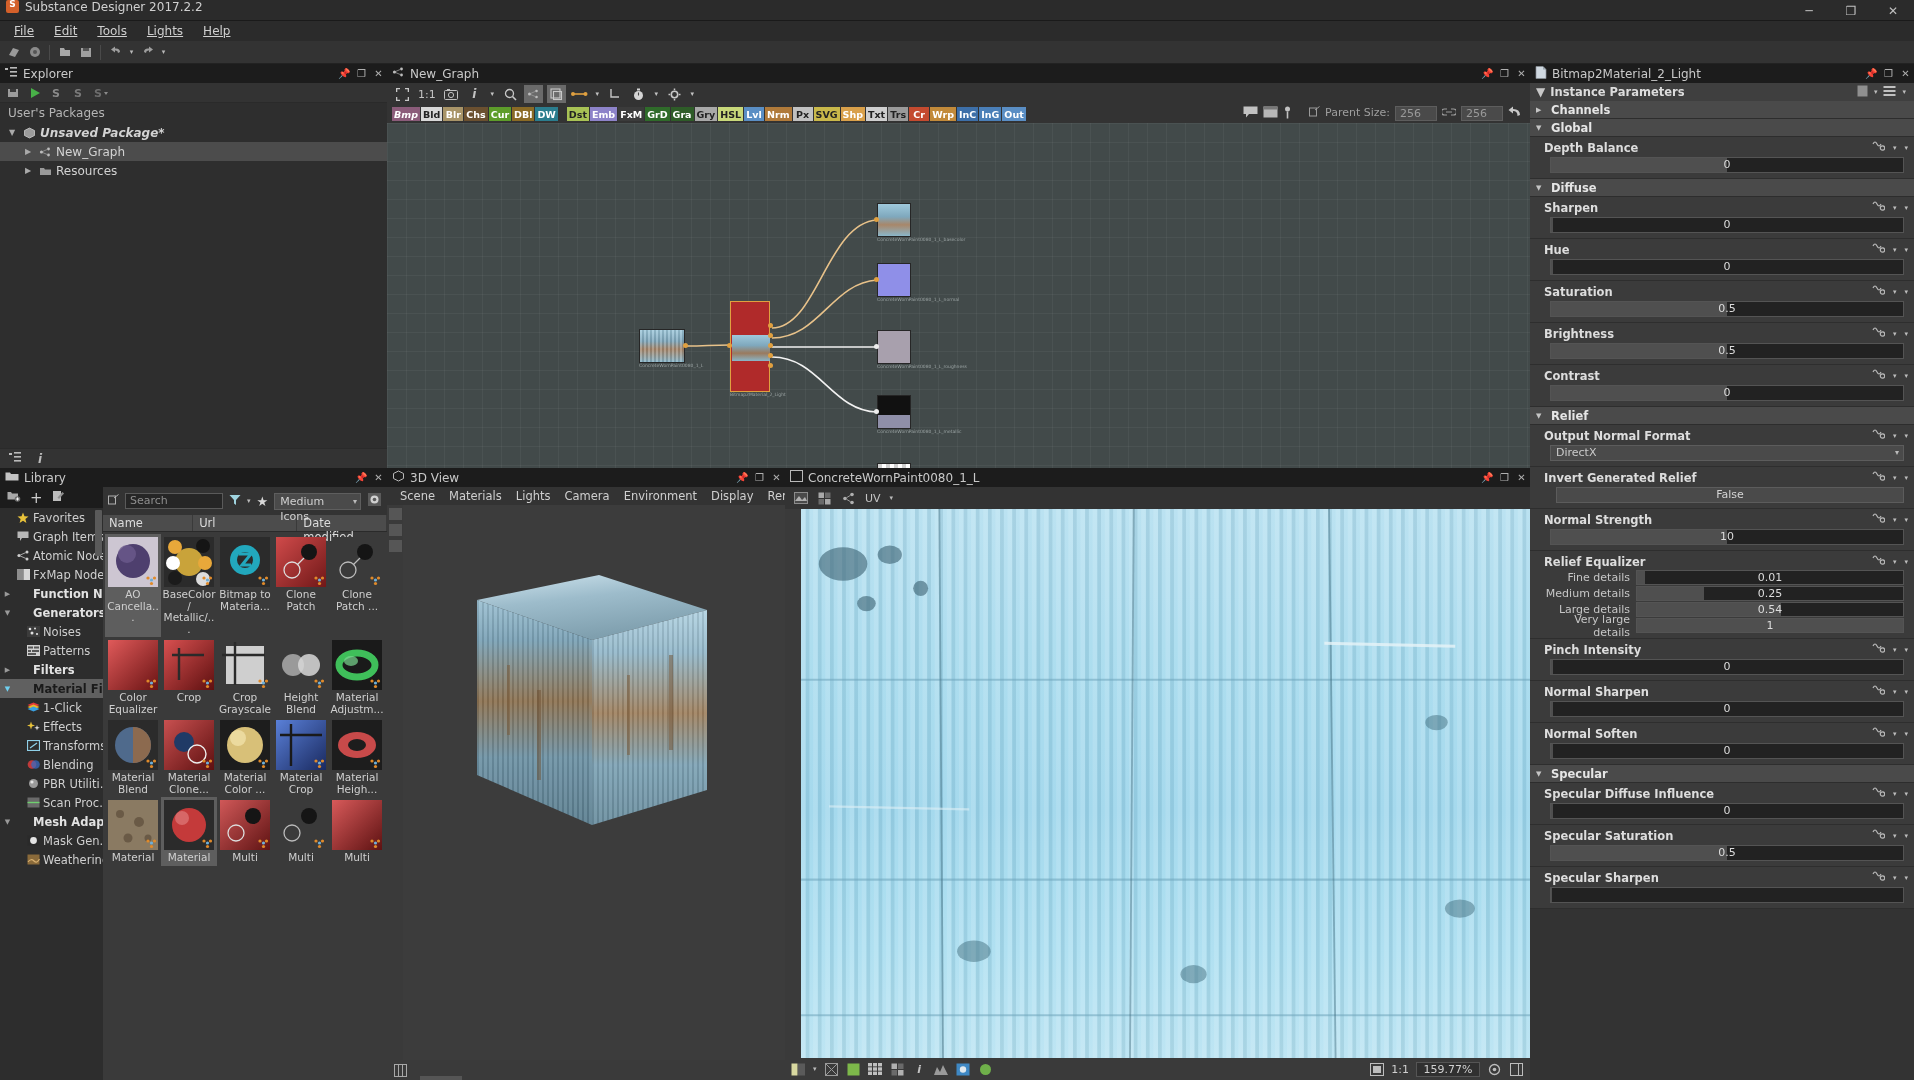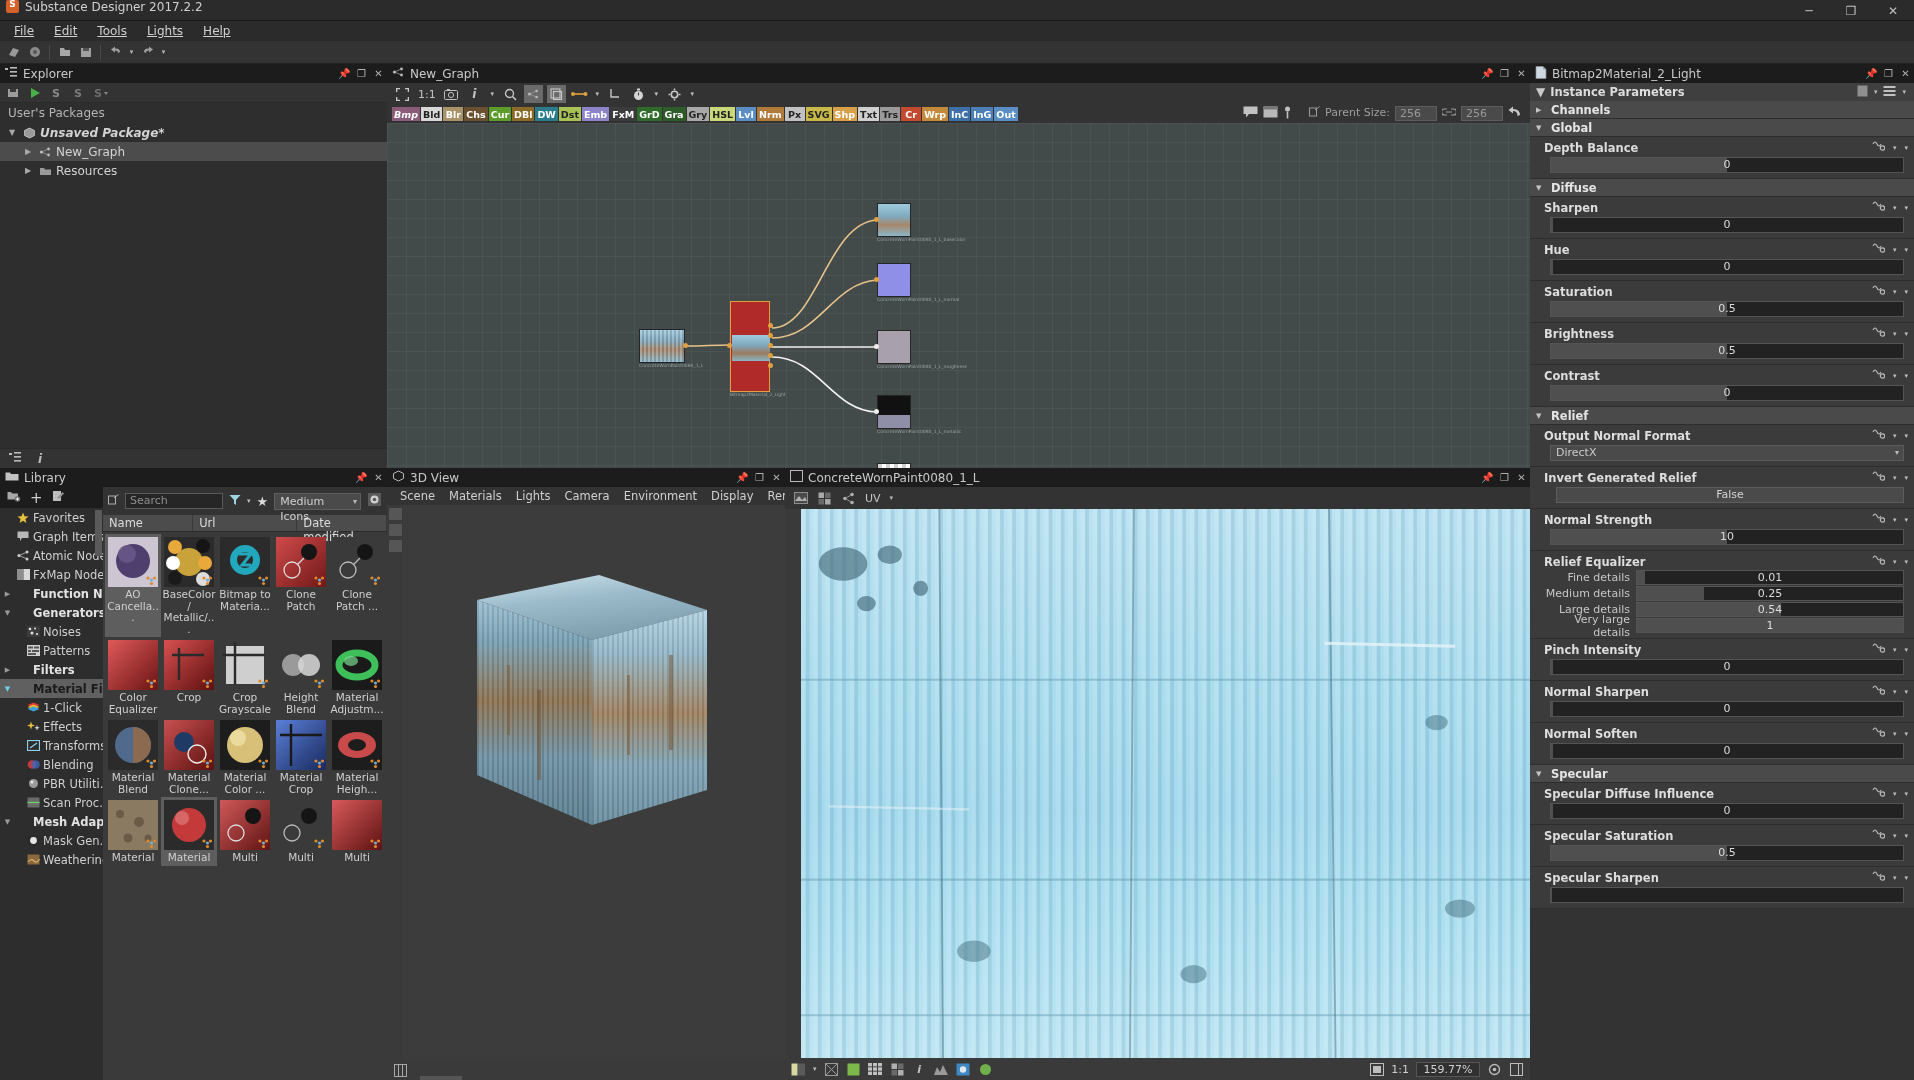--- a/index.html
+++ b/index.html
@@ -1091,21 +1091,21 @@
         </div>
 
         <div class="graph-tb2" id="chips-bar">
           <span class="chip" style="background: rgb(139, 92, 122); color: rgb(255, 255, 255); font-style: italic;">Bmp</span>
             <span class="chip" style="background: rgb(216, 216, 216); color: rgb(34, 34, 34);">Bld</span>
             <span class="chip" style="background: rgb(168, 148, 104); color: rgb(255, 255, 255);">Blr</span>
             <span class="chip" style="background: rgb(107, 80, 48); color: rgb(255, 255, 255);">Chs</span>
             <span class="chip" style="background: rgb(93, 156, 42); color: rgb(255, 255, 255);">Cur</span>
             <span class="chip" style="background: rgb(138, 106, 37); color: rgb(255, 255, 255);">DBl</span>
             <span class="chip" style="background: rgb(43, 125, 142); color: rgb(255, 255, 255);">DW</span>
-            <span class="chip" style="background: rgb(168, 194, 85); color: rgb(34, 34, 34);">Dst</span>
+            <span class="chip" style="background: rgb(168, 194, 85); color: rgb(34, 34, 34); margin-left: 8px;">Dst</span>
             <span class="chip" style="background: rgb(141, 131, 201); color: rgb(255, 255, 255);">Emb</span>
             <span class="chip" style="background: rgb(59, 59, 59); color: rgb(255, 255, 255);">FxM</span>
             <span class="chip" style="background: rgb(47, 107, 42); color: rgb(255, 255, 255);">GrD</span>
             <span class="chip" style="background: rgb(46, 92, 40); color: rgb(255, 255, 255);">Gra</span>
             <span class="chip" style="background: rgb(168, 168, 168); color: rgb(34, 34, 34);">Gry</span>
             <span class="chip" style="background: rgb(200, 216, 122); color: rgb(34, 34, 34);">HSL</span>
             <span class="chip" style="background: rgb(90, 142, 196); color: rgb(255, 255, 255);">Lvl</span>
             <span class="chip" style="background: rgb(176, 122, 58); color: rgb(255, 255, 255);">Nrm</span>
             <span class="chip" style="background: rgb(193, 193, 193); color: rgb(34, 34, 34);">Px</span>
             <span class="chip" style="background: rgb(201, 184, 74); color: rgb(34, 34, 34);">SVG</span>

